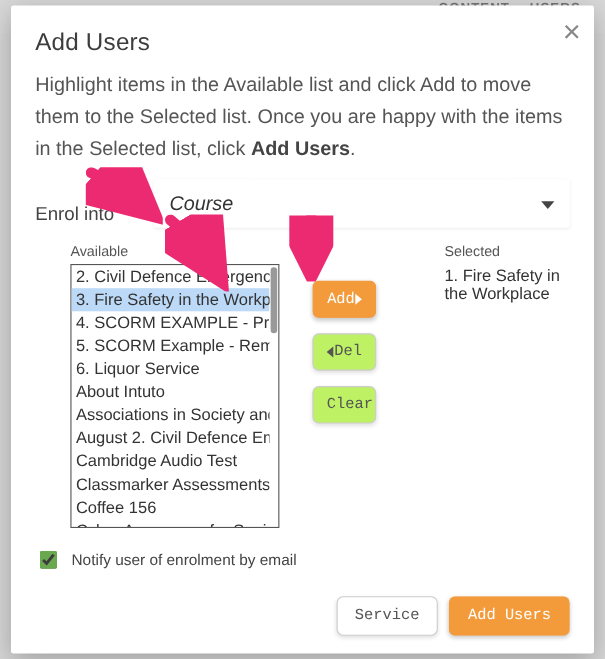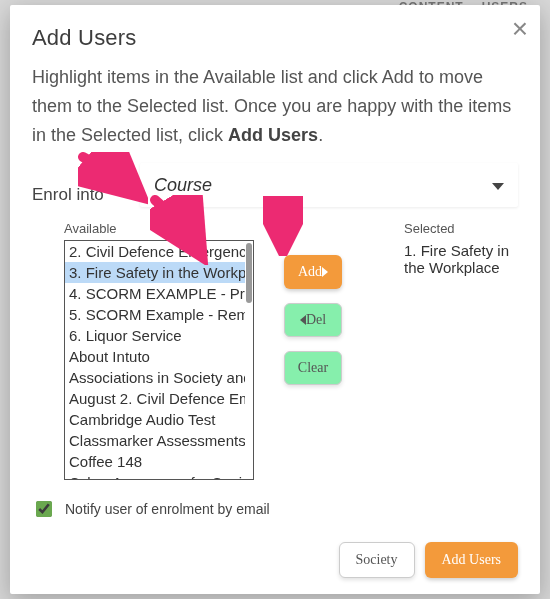--- a/index.html
+++ b/index.html
@@ -200,34 +200,35 @@
   .btn {
     border-radius: 6px;
     font-size: 14px;
     padding: 8px 12px;
     cursor: pointer;
     display: inline-flex;
     align-items: center;
     justify-content: center;
     gap: 0;
     border: 1px solid transparent;
-    font-family: Liberation Serif, serif;
+    font-family: Liberation Mono, monospace;
   }
   .btn-add {
     background: #f39a3b;
     color: #fff;
     width: 58px;
     box-shadow: 0 2px 4px rgba(0,0,0,0.2);
   }
   .btn-del, .btn-clear {
-    background: #86efac;
+    background: #bef264;
     color: #555;
     border: 1px solid #ccc;
     width: 58px;
     box-shadow: 0 2px 4px rgba(0,0,0,0.12);
+    justify-content: space-between;
   }
   .notify-row {
     display: flex;
     align-items: center;
     gap: 10px;
     margin-top: 18px;
     font-size: 14px;
     color: #444;
   }
   .notify-row input[type=checkbox] {
@@ -299,21 +300,21 @@
               <div class="item">2. Civil Defence Emergency Management</div>
               <div class="item selected">3. Fire Safety in the Workplace</div>
               <div class="item">4. SCORM EXAMPLE - Providing Exceptional</div>
               <div class="item">5. SCORM Example - Remote Plan Course</div>
               <div class="item">6. Liquor Service</div>
               <div class="item">About Intuto</div>
               <div class="item">Associations in Society and their Structures</div>
               <div class="item">August 2. Civil Defence Emergency Management</div>
               <div class="item">Cambridge Audio Test</div>
               <div class="item">Classmarker Assessments Demo</div>
-              <div class="item">Coffee 148</div>
+              <div class="item">Coffee 156</div>
               <div class="item">Cyber Awareness for Seniors</div>
             </div>
           <div class="scrollbar"></div>
         </div>
       </div>
 
       <div class="mid-col">
         <div class="btn btn-add">
           <span>Add</span>
           <span style="display:inline-block;width:0;height:0;border-top:5px solid transparent;border-bottom:5px solid transparent;border-left:6px solid #fff;"></span>
@@ -335,21 +336,21 @@
       </div>
     </div>
 
     <div class="notify-row">
       <input type="checkbox" id="notify-cb" checked="" style="">
       <label for="notify-cb">Notify user of enrolment by email</label>
     </div>
 
     <div class="footer">
       <div class="btn btn-cancel">
-        <span>Society</span>
+        <span>Service</span>
       </div>
       <div class="btn btn-primary">
         <span>Add Users</span>
       </div>
     </div>
   </div>
 
   <svg class="arrow" style="left:78px;top:152px" width="70" height="60">
     <defs>
         <marker id="ah1" markerWidth="8" markerHeight="8" refX="6" refY="4" orient="auto">

